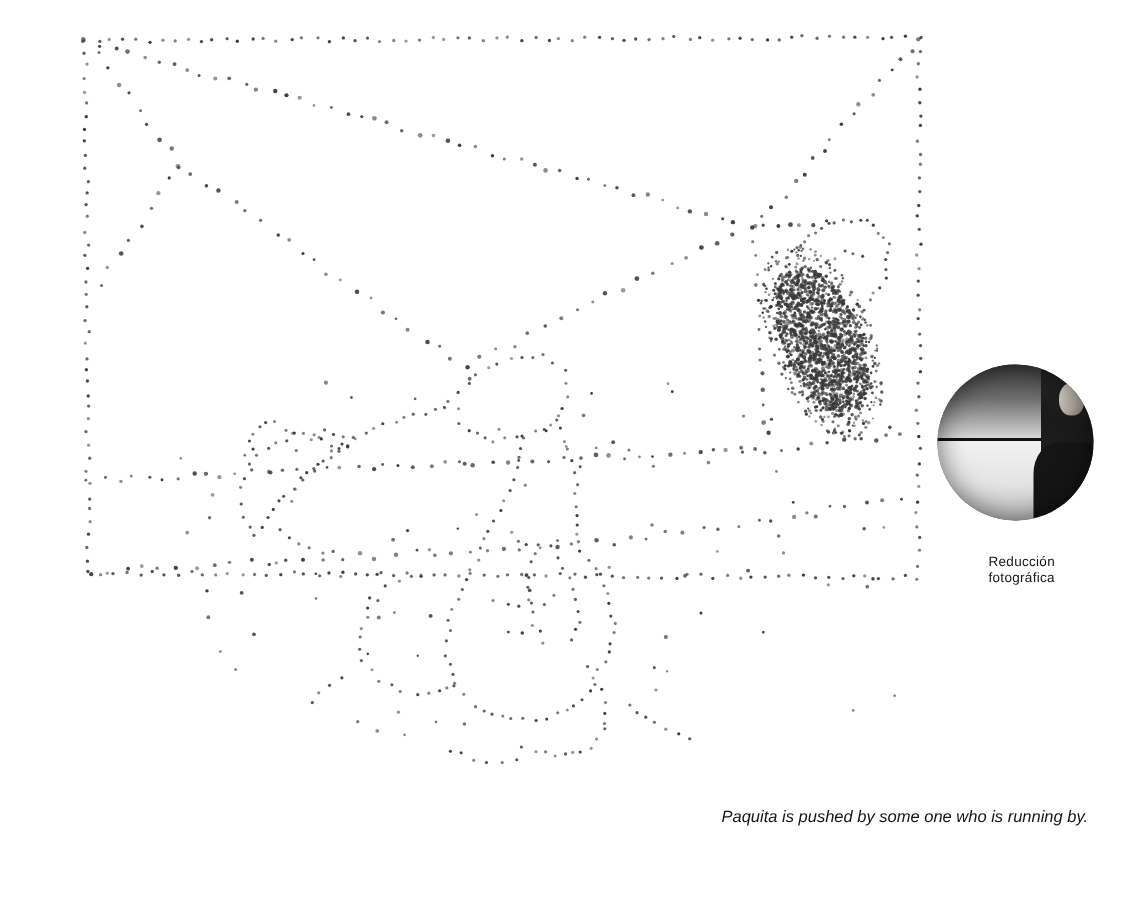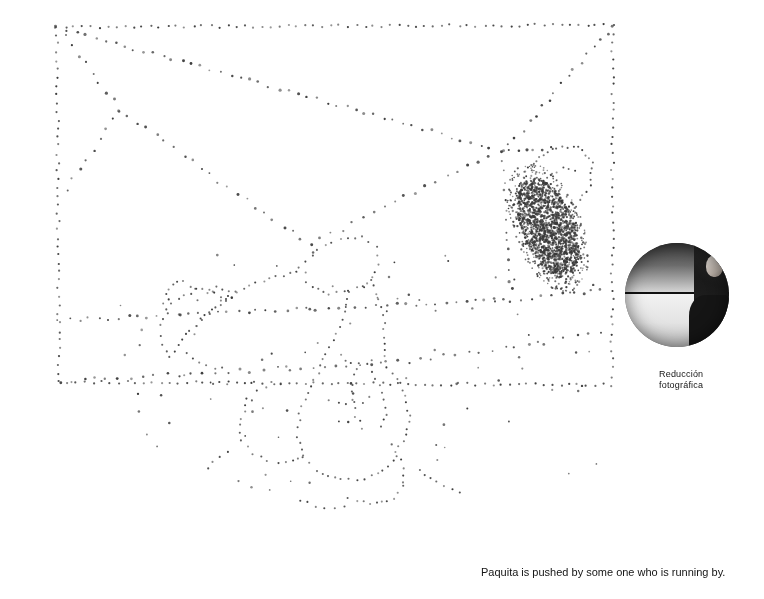--- a/index.html
+++ b/index.html
@@ -109,21 +109,21 @@
     width: 280px;
     font-size: 11px;
     line-height: 1.45;
     color: #141414;
   }
   .caption-story .es {
     display: block;
   }
   .caption-story .en {
     display: block;
-    margin-top: 27px;
+    font-style: italic;
   }
 </style>
 </head>
 <body>
 
 <svg id="artwork" viewBox="0 0 764 599" xmlns="http://www.w3.org/2000/svg" aria-hidden="true">
   <g id="dots" fill="#3a3a3a">
       <circle cx="56.0" cy="27.2" r="1.10" fill="#3a3a3a" opacity="0.71"></circle>
       <circle cx="66.6" cy="27.6" r="1.10" fill="#3a3a3a" opacity="0.82"></circle>
       <circle cx="72.8" cy="26.3" r="1.10" fill="#3a3a3a" opacity="0.54"></circle>

